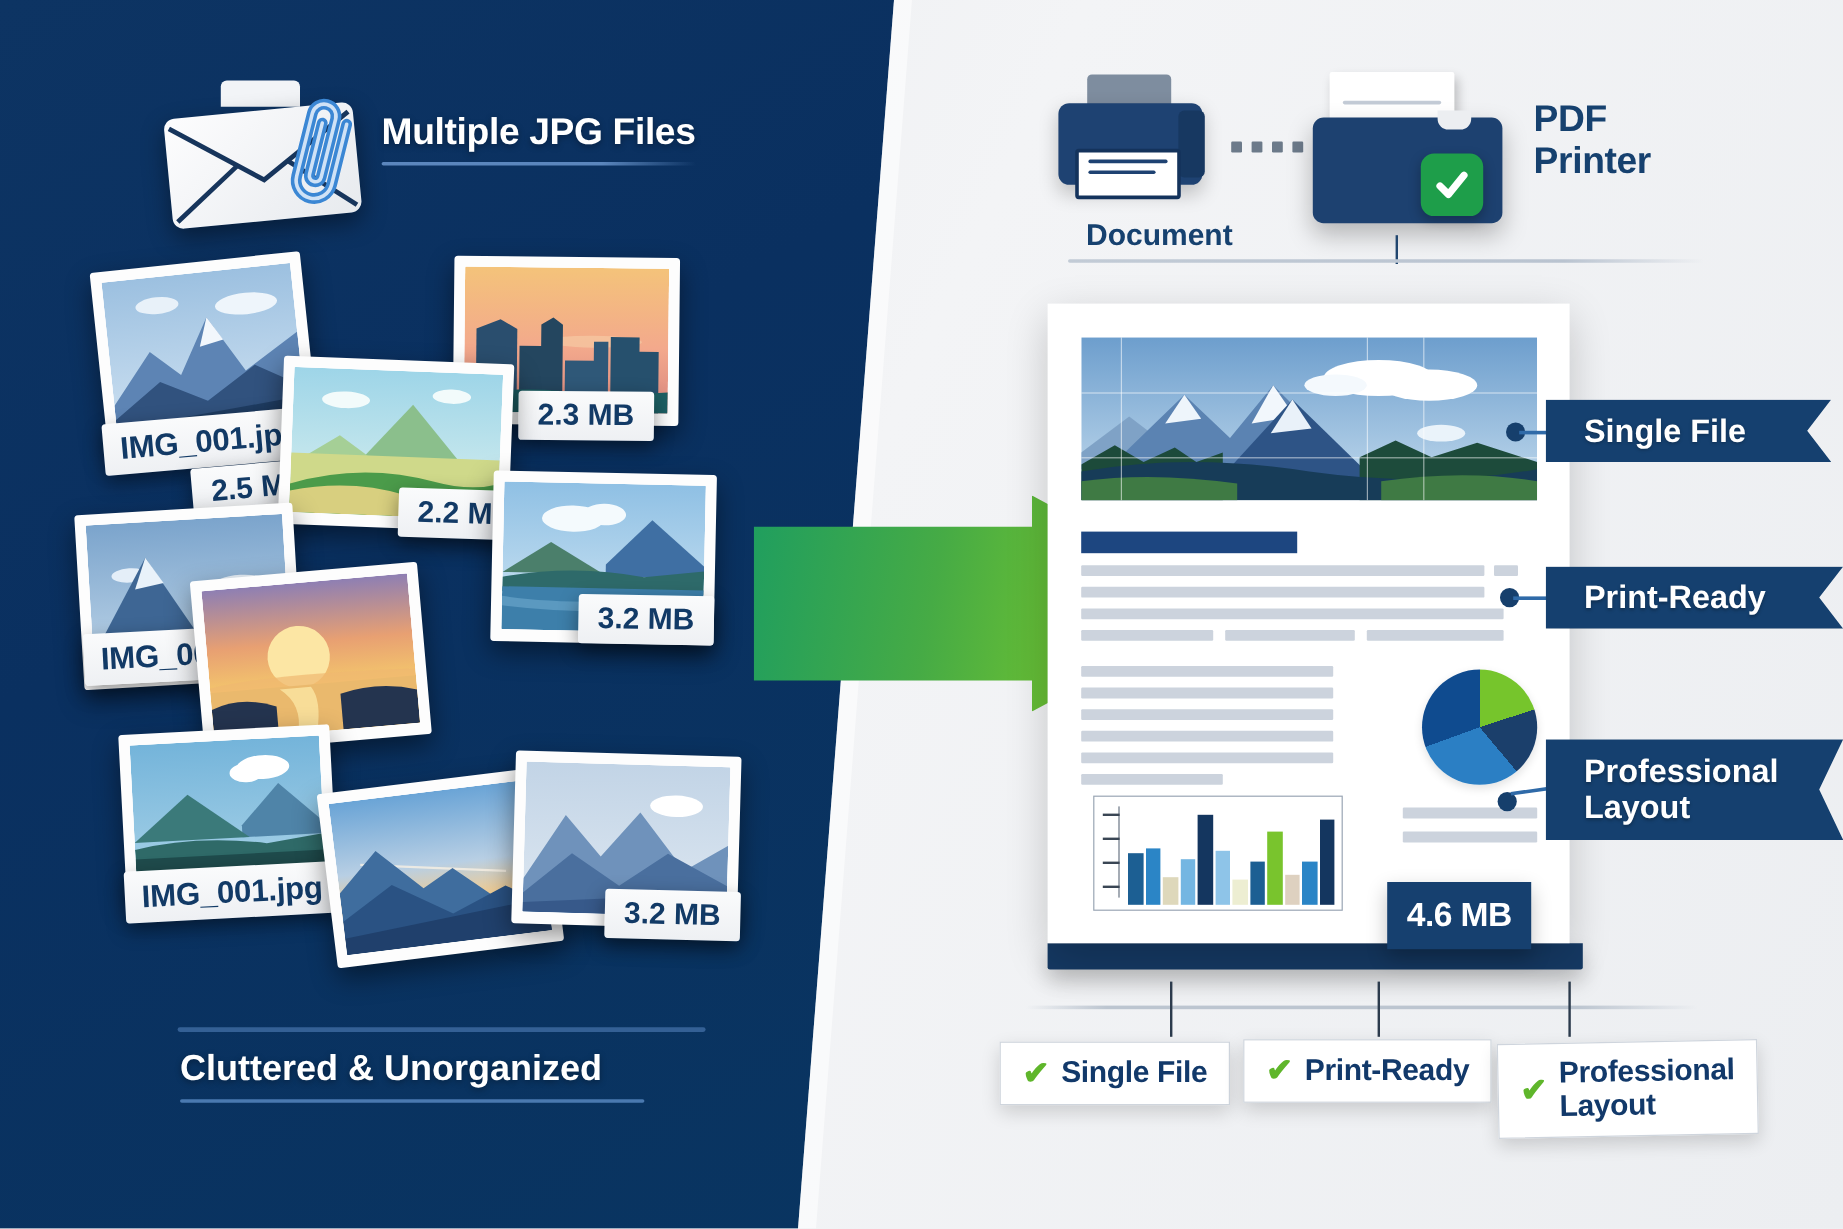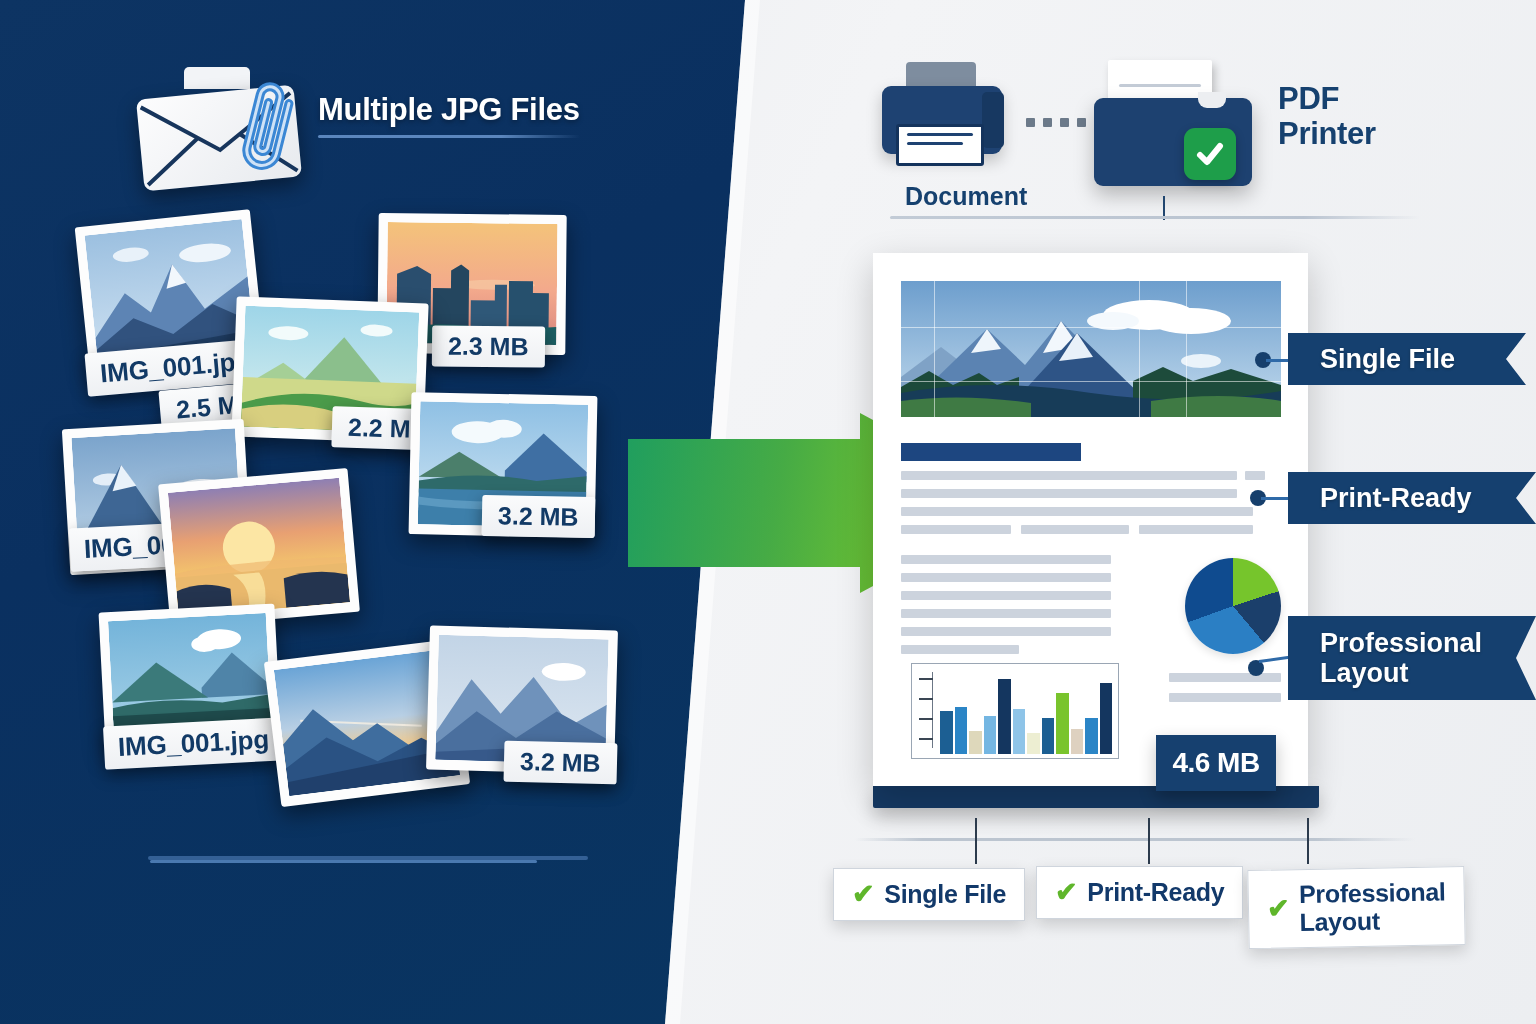--- a/index.html
+++ b/index.html
@@ -437,20 +437,21 @@
         <path d="M0 98 L34 44 L64 78 L96 40 L134 88 L170 66 L170 126 L0 126Z" fill="#6f92bb"></path>
         <path d="M0 110 L40 76 L80 102 L120 74 L170 100 L170 126 L0 126Z" fill="#4a6f9e"></path>
         <path d="M0 118 L170 106 L170 126 L0 126Z" fill="#37598a"></path>
       </svg>
     </div>
   </div>
   <div class="tag size" style="left:504px;top:742px;transform:rotate(1.4deg);">3.2 MB</div>
 
   <div class="left-foot">
     <div class="bar-top"></div>
+    <div class="txt">Cluttered &amp; Unorganized</div>
     <div class="bar-bot"></div>
   </div>
 
   <div class="arrow"></div>
 
   <div class="printer">
     <div class="p-top"></div>
     <div class="p-body"></div>
     <div class="p-side"></div>
     <div class="p-out">

